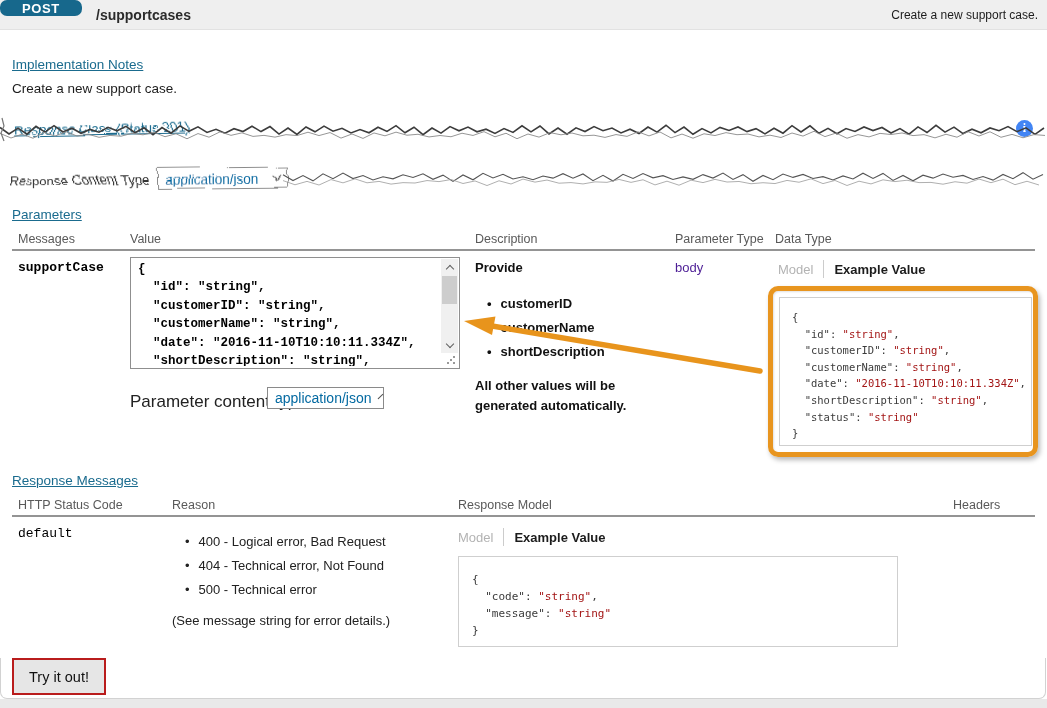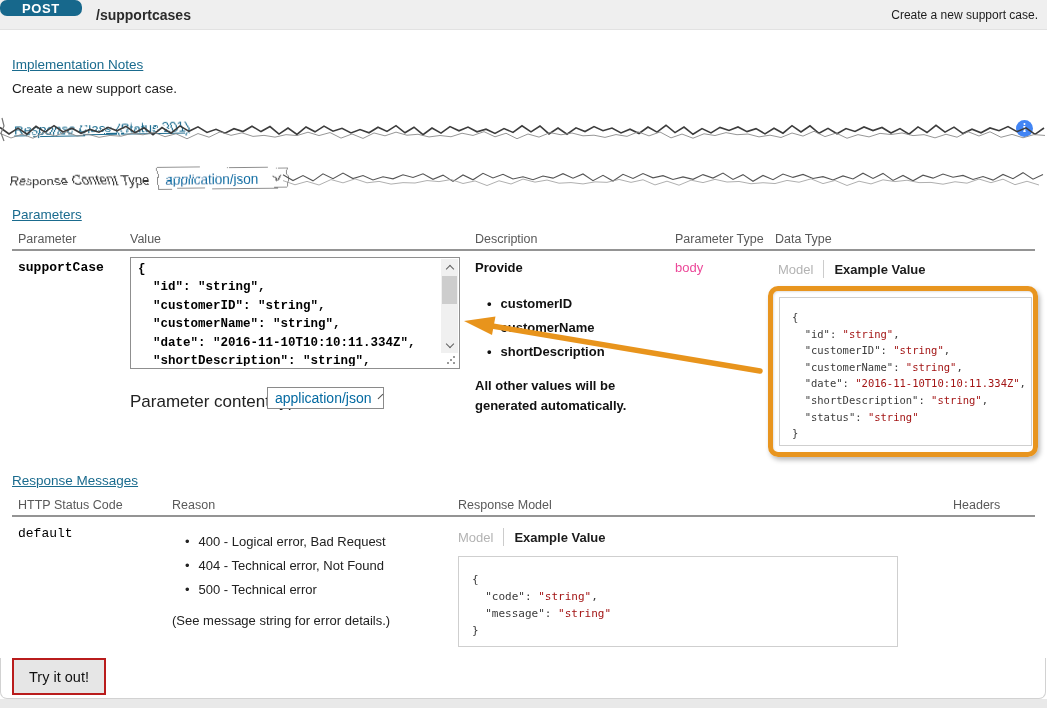--- a/index.html
+++ b/index.html
@@ -121,21 +121,21 @@
   <svg class="abs" id="tear-svg">
     <polyline fill="none" stroke="#3c3c3c" stroke-width="1.6" points="0,127.4 9,133.975007823741 18,128.17622199583838 27,134.22494678140572 36,126.36680362116961 45,132.05865035973568 54,125.67189490449908 63,132.00232468756474 72,128.1940082585814 81,133.30622970411127 90,129.4281413099824 99,132.21514868688203 108,127.35216273190497 117,130.81646874015382 126,126.34475507781218 135,132.7047695435993 144,127.75248609346136 153,134.75182657224724 162,127.5761237525392 171,133.20089703267485 180,125.8632758509707 189,131.3365852853638 198,126.85057265635423 207,132.39878805382065 216,129.36605067052082 225,133.1254018158035 234,128.6669558211126 243,131.55068856834887 252,126.2322573869544 261,131.56685014240819 270,126.57318561628209 279,134.10845240966927 288,127.98561800972914 297,134.40825444513354 306,126.96445133809642 315,131.81937523865298 324,126.15144497796722 333,131.21982577453912 342,128.27599799020075 351,132.943372670137 360,129.5097343216834 369,132.76280742205836 378,127.22140667151065 387,131.4431303490336 396,125.6672581244222 405,132.80368109065094 414,127.25217643812485 423,134.70863802662853 432,128.00766852002013 441,133.1144802933744 450,126.61311073471754 459,130.80016744217204 468,127.0348671353766 477,131.8206901878904 486,129.2082918257522 495,133.3949775051783 504,128.55458572680448 513,132.37137194105804 522,125.8407452279626 531,131.88979879529853 540,125.9888441472229 549,133.87736685315002 558,128.07759178774867 567,134.20919987787178 576,127.78648456101395 585,131.54379400672863 594,126.63918384970711 603,130.69708422075306 612,128.03478131867772 621,132.87565847224448 630,129.1863891757086 639,133.5145088428573 648,127.00664030174252 657,132.08866964718825 666,125.25550387851774 675,132.62356161680603 684,127.07220124976062 693,134.25499239637787 702,128.6306488450212 711,132.89167787902565 720,127.37761598815814 729,130.51964512311915 738,126.97940657213532 747,131.59488880278641 756,128.65144879314167 765,133.85669957867358 774,128.25658726363255 783,133.1924360619907 792,125.67828647065843 801,132.0008630801651 810,125.78799122034059 819,133.27177104975152 828,128.37825536236537 837,133.7855906107334 846,128.59157362840318 855,131.45590164567085 864,126.92766728270122 873,130.58068718312697 882,127.45042711046457 891,133.04789766503436 900,128.6148734883633 909,134.2366274772278 918,126.9292486916953 927,132.53201097591793 936,125.25868662693716 945,132.1307718131902 954,127.17366182836224 963,133.5465869952886 972,129.22278328738562 981,132.7544439351589 990,127.92465252776363 999,130.64540499336766 1008,126.63352624576711 1017,131.6953171385104 1026,127.84835319670005 1035,134.301865208302 1044,127.99857111638082"></polyline>
     <polyline fill="none" stroke="#8a8a8a" stroke-width="0.9" points="0,133.4 11,137.975007823741 22,134.17622199583838 33,138.22494678140572 44,132.3668036211696 55,136.05865035973568 66,131.67189490449908 77,136.00232468756474 88,134.1940082585814 99,137.30622970411127 110,135.4281413099824 121,136.21514868688203 132,133.35216273190497 143,134.81646874015382 154,132.34475507781218 165,136.7047695435993 176,133.75248609346136 187,138.75182657224724 198,133.57612375253922 209,137.20089703267485 220,131.8632758509707 231,135.3365852853638 242,132.85057265635422 253,136.39878805382065 264,135.36605067052082 275,137.1254018158035 286,134.6669558211126 297,135.55068856834887 308,132.23225738695442 319,135.56685014240819 330,132.57318561628207 341,138.10845240966927 352,133.98561800972914 363,138.40825444513354 374,132.9644513380964 385,135.81937523865298 396,132.1514449779672 407,135.21982577453912 418,134.27599799020075 429,136.943372670137 440,135.5097343216834 451,136.76280742205836 462,133.22140667151066 473,135.4431303490336 484,131.6672581244222 495,136.80368109065094 506,133.25217643812485 517,138.70863802662853 528,134.00766852002013 539,137.1144802933744 550,132.61311073471754 561,134.80016744217204 572,133.0348671353766 583,135.8206901878904 594,135.2082918257522 605,137.3949775051783 616,134.55458572680448 627,136.37137194105804 638,131.8407452279626 649,135.88979879529853 660,131.98884414722292 671,137.87736685315002 682,134.07759178774867 693,138.20919987787178 704,133.78648456101396 715,135.54379400672863 726,132.6391838497071 737,134.69708422075306 748,134.03478131867772 759,136.87565847224448 770,135.1863891757086 781,137.5145088428573 792,133.00664030174252 803,136.08866964718825 814,131.25550387851774 825,136.62356161680603 836,133.07220124976064 847,138.25499239637787 858,134.6306488450212 869,136.89167787902565 880,133.37761598815814 891,134.51964512311915 902,132.97940657213533 913,135.59488880278641 924,134.65144879314167 935,137.85669957867358 946,134.25658726363255 957,137.1924360619907 968,131.67828647065843 979,136.0008630801651 990,131.7879912203406 1001,137.27177104975152 1012,134.37825536236537 1023,137.7855906107334 1034,134.59157362840318 1045,135.45590164567085"></polyline>
     <polyline fill="none" stroke="#555" stroke-width="1.1" points="283,174.8 293,180.575007823741 303,175.57622199583835 313,180.8249467814057 323,173.7668036211696 333,178.65865035973567 343,173.0718949044991 353,178.60232468756473 363,175.59400825858137 373,179.9062297041113 383,176.8281413099824 393,178.81514868688205 403,174.75216273190497 413,177.41646874015382 423,173.7447550778122 433,179.3047695435993 443,175.15248609346136 453,181.35182657224723 463,174.9761237525392 473,179.80089703267487 483,173.2632758509707 493,177.9365852853638 503,174.25057265635422 513,178.99878805382065 523,176.76605067052083 533,179.7254018158035 543,176.0669558211126 553,178.15068856834887 563,173.63225738695442 573,178.1668501424082 583,173.97318561628208 593,180.70845240966926 603,175.38561800972914 613,181.00825444513353 623,174.36445133809642 633,178.41937523865298 643,173.5514449779672 653,177.81982577453914 663,175.67599799020076 673,179.543372670137 683,176.9097343216834 693,179.36280742205835 703,174.62140667151064 713,178.0431303490336 723,173.0672581244222 733,179.40368109065093 743,174.65217643812485 753,181.30863802662856 763,175.40766852002014 773,179.7144802933744 783,174.01311073471754 793,177.40016744217203 803,174.4348671353766 813,178.4206901878904 823,176.60829182575222 833,179.9949775051783 843,175.95458572680448 853,178.97137194105804 863,173.2407452279626 873,178.48979879529853 883,173.3888441472229 893,180.47736685315002 903,175.47759178774868 913,180.80919987787178 923,175.18648456101394 933,178.14379400672863 943,174.03918384970711 953,177.29708422075305 963,175.43478131867772 973,179.47565847224448 983,176.5863891757086 993,180.1145088428573 1003,174.40664030174253 1013,178.68866964718825 1023,172.65550387851775 1033,179.22356161680605 1043,174.47220124976062"></polyline>
     <polyline fill="none" stroke="#9a9a9a" stroke-width="0.8" points="283,180.6 295,184.77500782374102 307,181.37622199583836 319,185.0249467814057 331,179.5668036211696 343,182.85865035973566 355,178.87189490449907 367,182.80232468756472 379,181.39400825858138 391,184.10622970411129 403,182.62814130998242 415,183.01514868688204 427,180.55216273190499 439,181.61646874015383 451,179.54475507781217 463,183.50476954359928 475,180.95248609346135 487,185.55182657224722 499,180.7761237525392 511,184.00089703267486 523,179.06327585097068 535,182.1365852853638 547,180.05057265635423 559,183.19878805382066 571,182.5660506705208 583,183.92540181580353 595,181.86695582111258 607,182.35068856834886 619,179.4322573869544 631,182.3668501424082 643,179.7731856162821 655,184.90845240966928 667,181.18561800972915 679,185.20825444513352 691,180.16445133809643 703,182.619375238653 715,179.35144497796722 727,182.01982577453913 739,181.47599799020077 751,183.74337267013698 763,182.70973432168338 775,183.56280742205837 787,180.42140667151065 799,182.2431303490336 811,178.8672581244222 823,183.60368109065095 835,180.45217643812487 847,185.50863802662855 859,181.20766852002012 871,183.9144802933744 883,179.81311073471755 895,181.60016744217205 907,180.2348671353766 919,182.62069018789038 931,182.40829182575223 943,184.19497750517831 955,181.75458572680446 967,183.17137194105806 979,179.0407452279626 991,182.68979879529854 1003,179.1888441472229 1015,184.67736685315003 1027,181.27759178774866 1039,185.0091998778718"></polyline>
     <polyline points="2,118 4,126 1,133 4,141" fill="none" stroke="#777" stroke-width="1.2"></polyline>
   </svg>
 
   <a class="abs teal-link" style="left:12px; top:207px;">Parameters</a>
 
-  <div class="abs colhead" style="left:18px;  top:232px;">Parameter</div>
+  <div class="abs colhead" style="left:18px;  top:232px;">Messages</div>
   <div class="abs colhead" style="left:130px; top:232px;">Value</div>
   <div class="abs colhead" style="left:475px; top:232px;">Description</div>
   <div class="abs colhead" style="left:675px; top:232px;">Parameter Type</div>
   <div class="abs colhead" style="left:775px; top:232px;">Data Type</div>
   <div class="abs rule" style="left:12px; top:249px; width:1023px;"></div>
 
   <div class="abs mono" style="left:18px; top:260px; font-size:13px; font-weight:bold; color:#000;">supportCase</div>
 
   <div class="abs" id="ta">
     <div class="ta-text">{
@@ -172,21 +172,21 @@
   <div class="abs bullet-item" style="left:487px; top:320px;">
     <span class="dot">•</span>
     <span>customerName</span>
   </div>
   <div class="abs bullet-item" style="left:487px; top:344px;">
     <span class="dot">•</span>
     <span>shortDescription</span>
   </div>
   <div class="abs bold13" style="left:475px; top:376px; width:170px; line-height:20px;">All other values will be generated automatically.</div>
 
-  <div class="abs" style="left:675px; top:260px; font-size:13px; color:#ec4899;">body</div>
+  <div class="abs" style="left:675px; top:260px; font-size:13px; color:#4c1d95;">body</div>
 
   <div class="abs tabs" style="left:778px; top:260px;">
     <span class="tab-model">Model</span>
     <span class="tab-sep"></span>
     <span class="tab-example">Example Value</span>
   </div>
 
   <div class="abs codebox" id="param-code">
       <div style="white-space: pre;">{</div>
       <div style="white-space: pre;"><span class="jk">  "id"</span><span class="jp">: </span><span class="jv">"string"</span><span class="jp">,</span></div>

